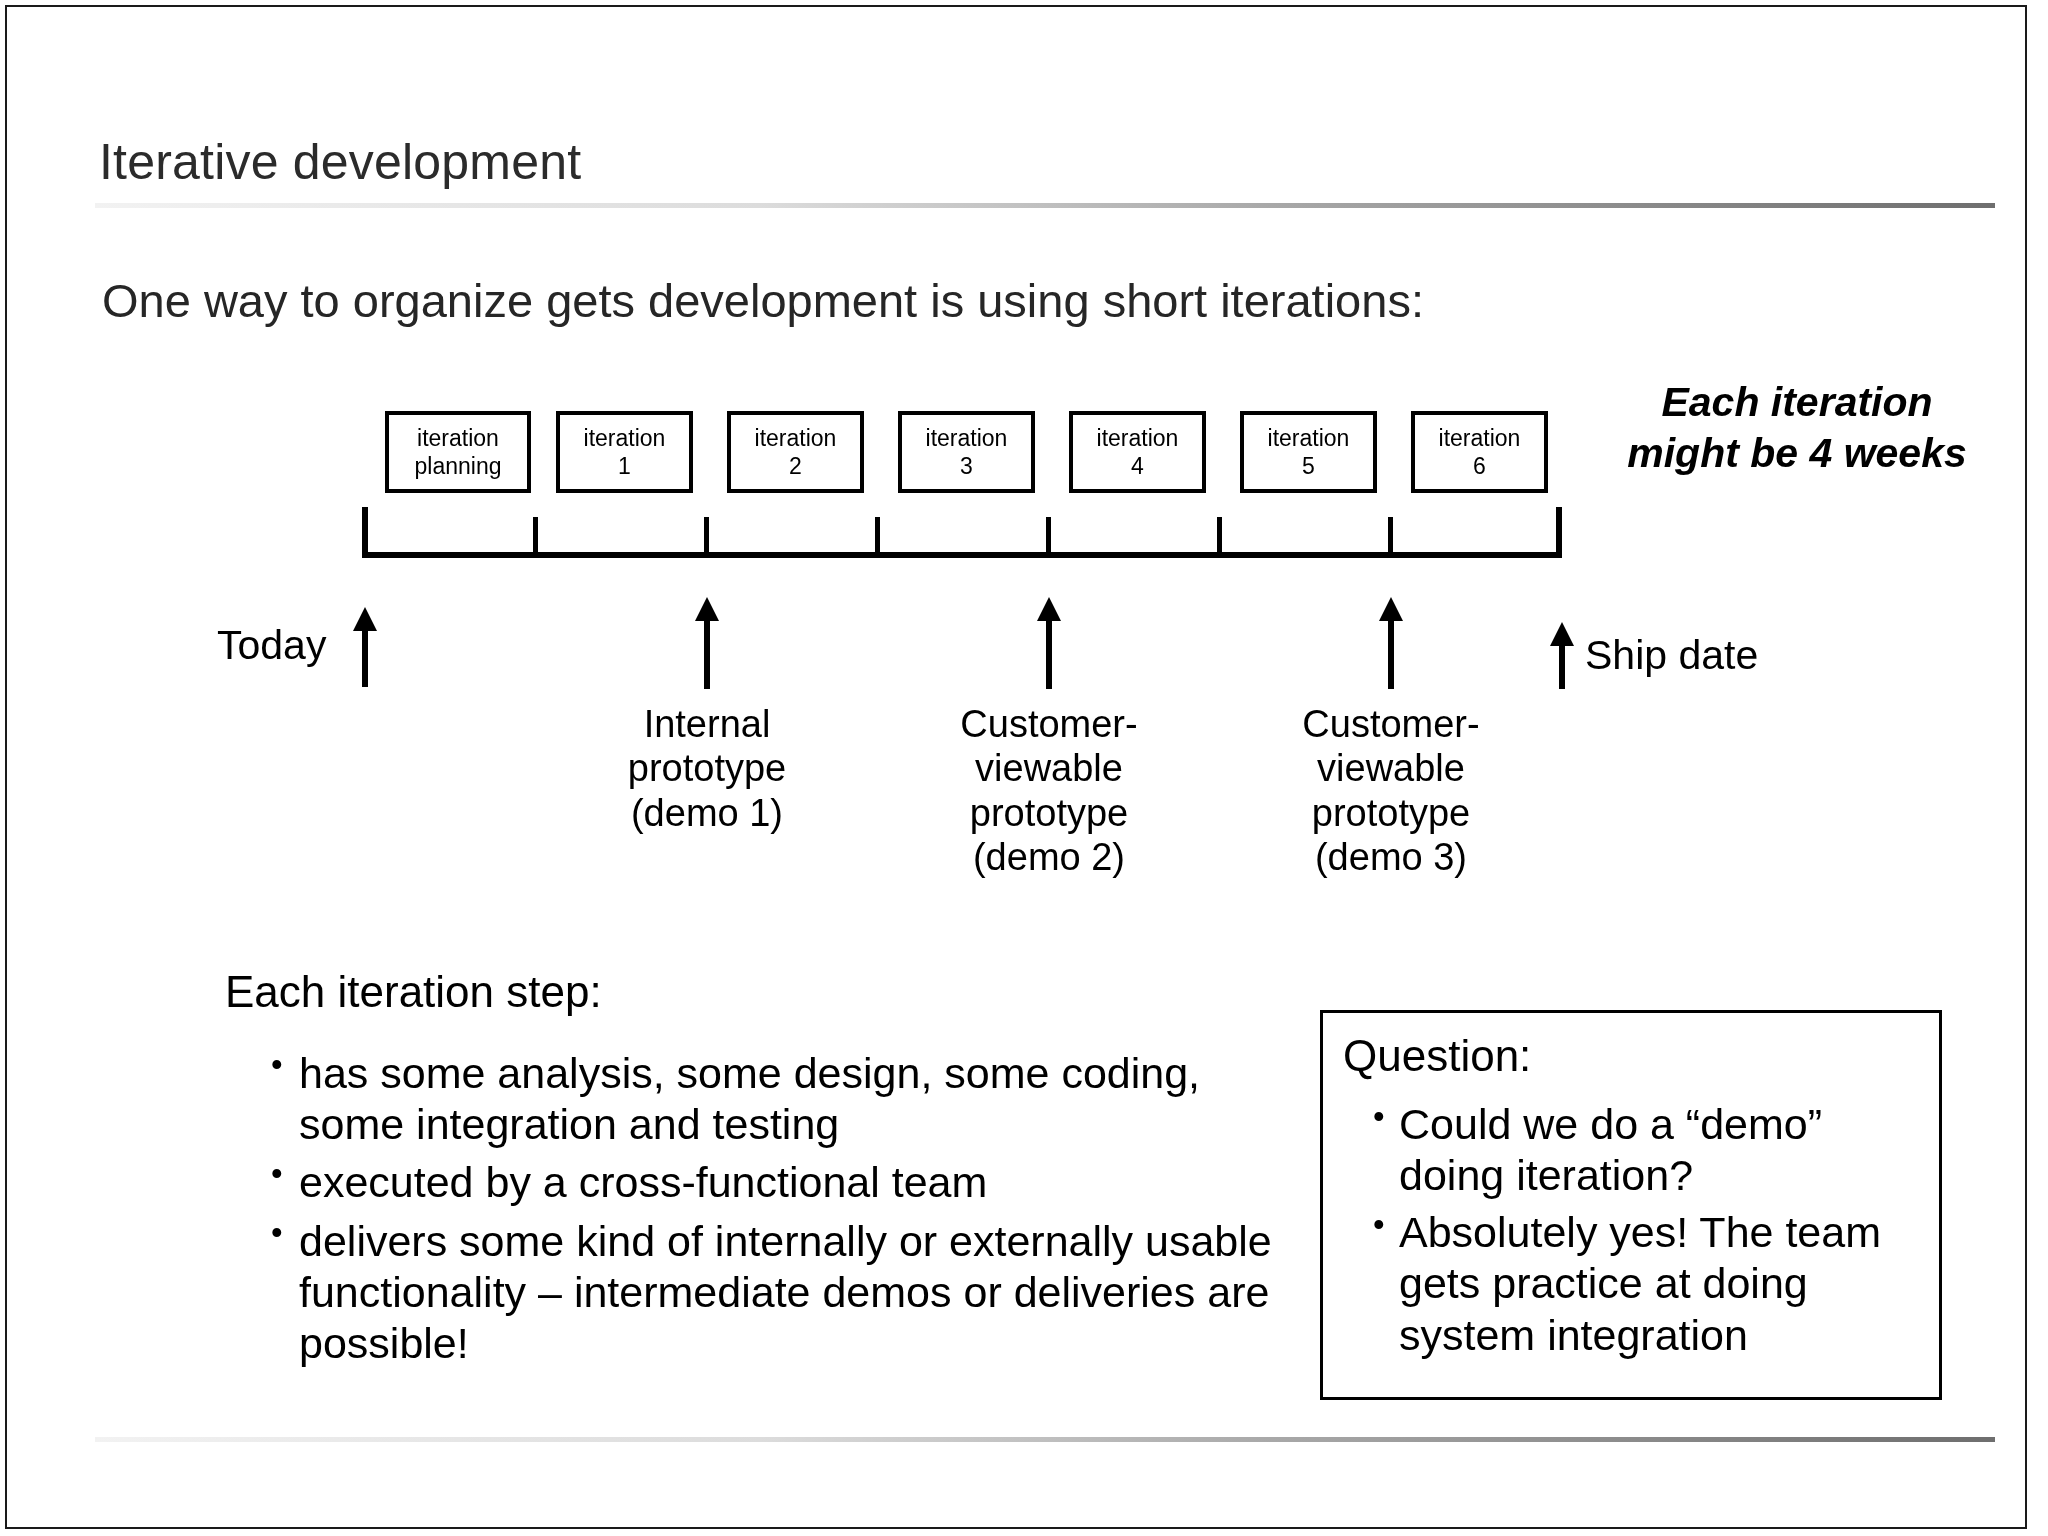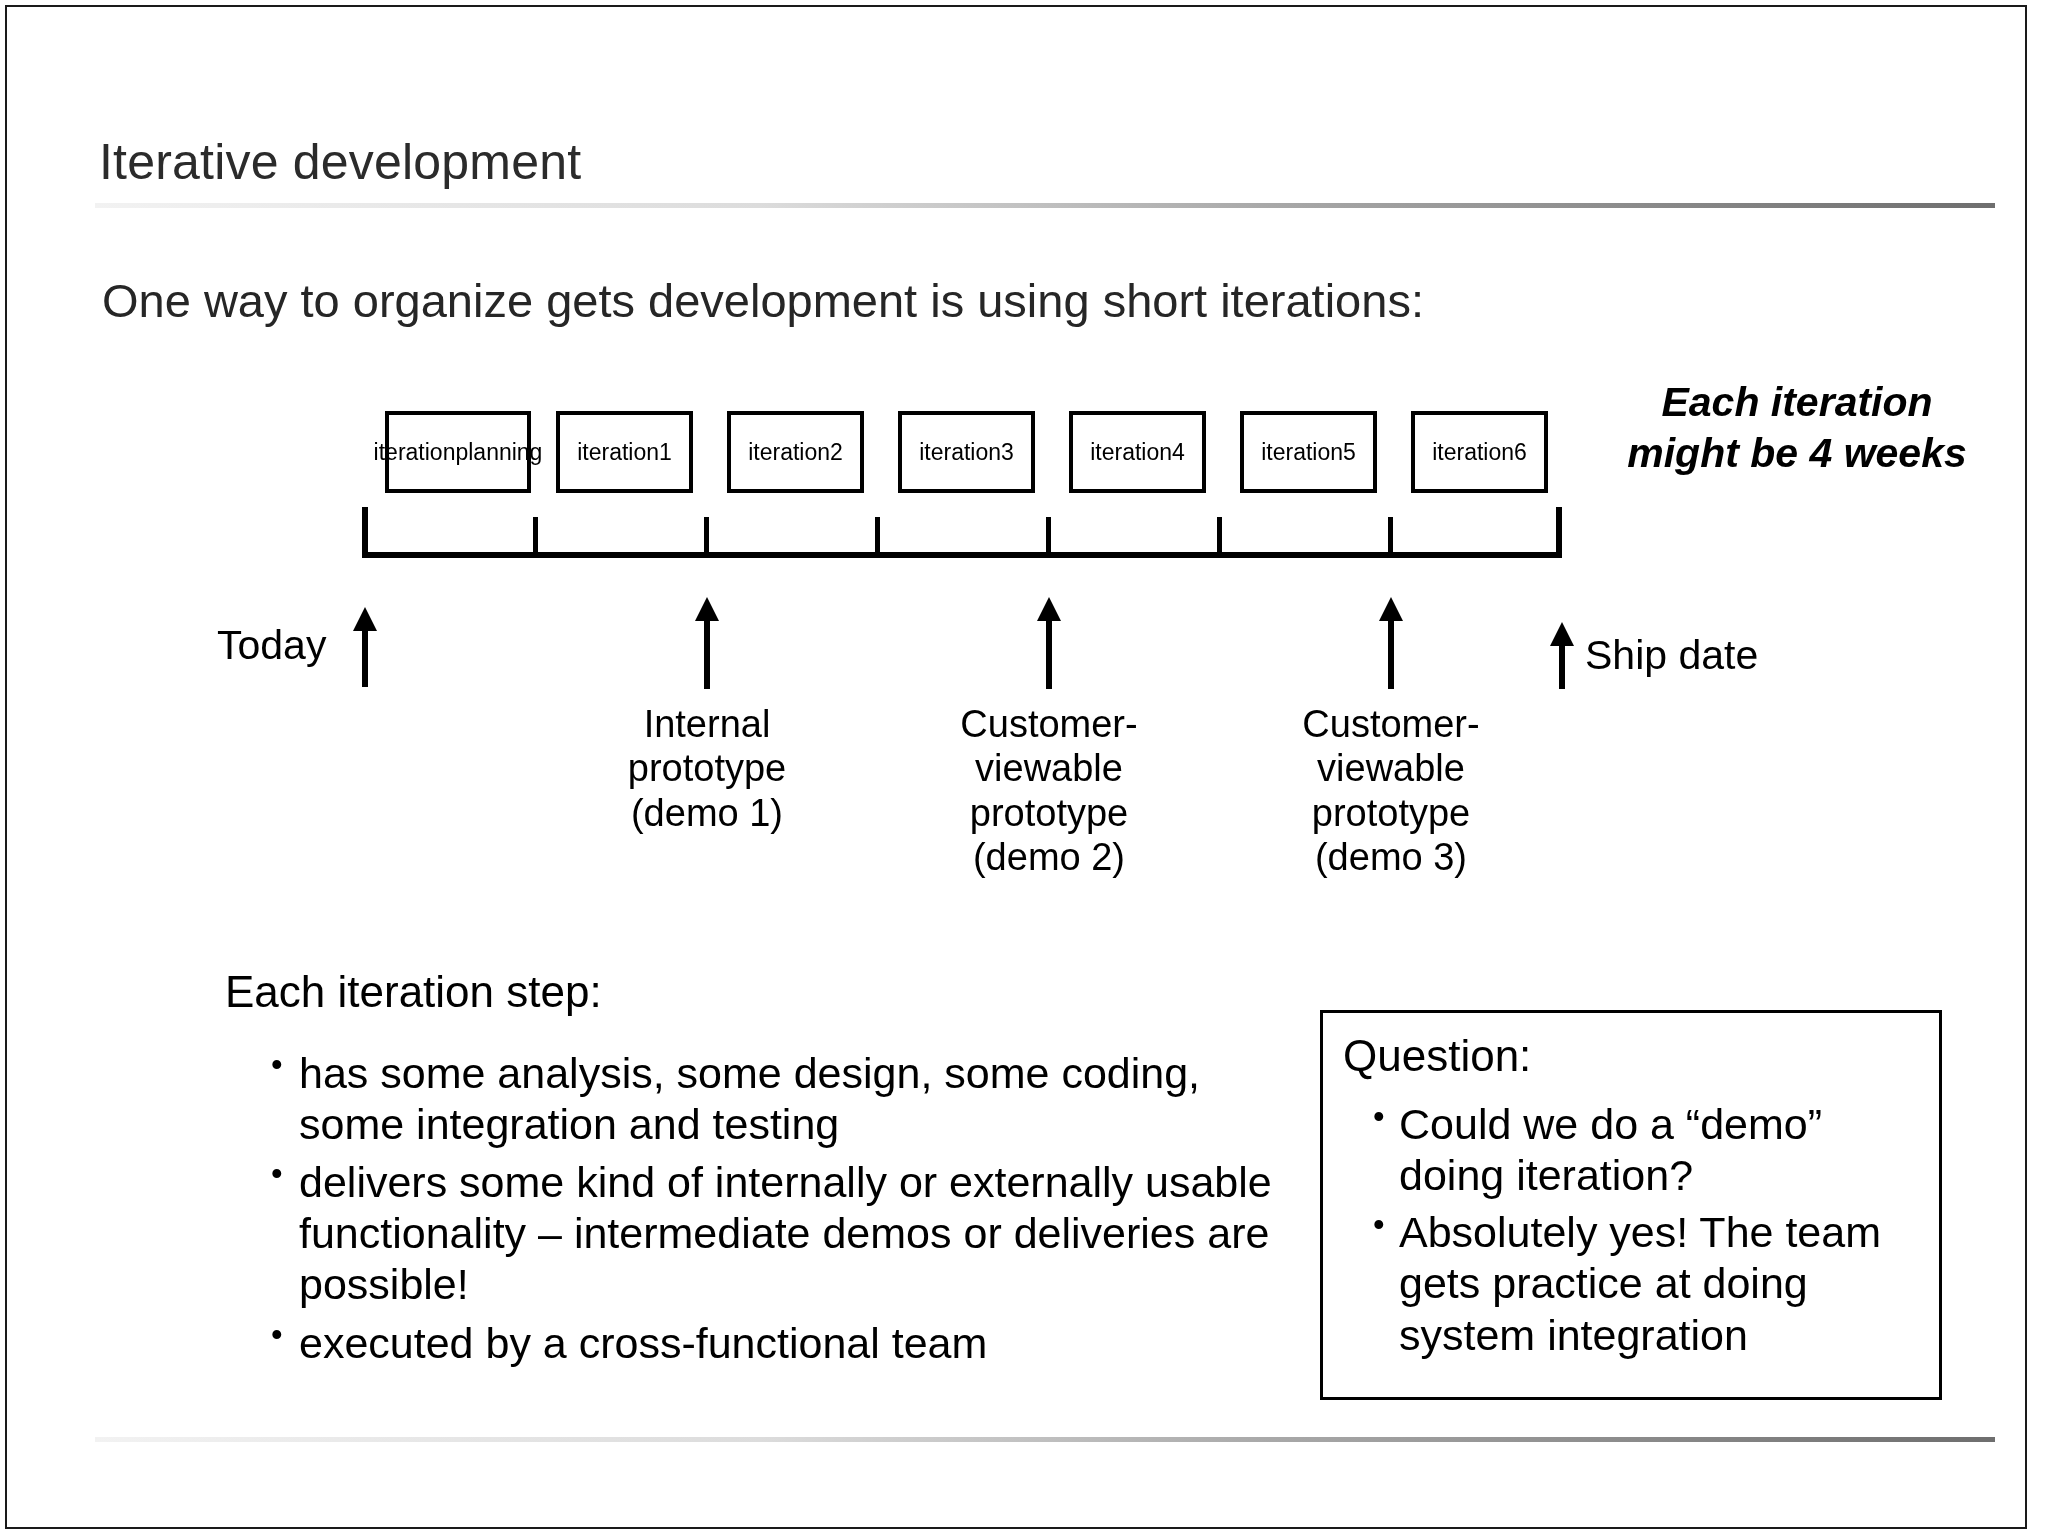--- a/index.html
+++ b/index.html
@@ -32,21 +32,21 @@
   .subtitle {
     position:absolute; left:95px; top:266px;
     font-size:47px; color:#262626; white-space:nowrap;
     font-stretch:condensed;
   }
   
   .timeline { position:absolute; left:0; top:0; width:2036px; height:1520px; }
   .it-box {
     position:absolute; box-sizing:border-box;
     border:4px solid #000; background:#fff;
-    display:flex; flex-direction:row;
+    display:flex; flex-direction:column;
     align-items:center; justify-content:center;
     font-size:23px; line-height:1.22; color:#000;
     text-align:center;
   }
   .it-box span { display:block; }
   .axis-bar {
     position:absolute; background:#000;
   }
   
   .arrow { position:absolute; }
@@ -209,22 +209,22 @@
       <div>Customer-</div>
       <div>viewable</div>
       <div>prototype</div>
       <div>(demo 3)</div>
     </div>
   </div>
 
   <div class="steps-head">Each iteration step:</div>
   <ul class="steps-list">
     <li>has some analysis, some design, some coding, some integration and testing</li>
+    <li>executed by a cross-functional team</li>
     <li>delivers some kind of internally or externally usable functionality – intermediate demos or deliveries are possible!</li>
-    <li>executed by a cross-functional team</li>
   </ul>
 
   <div class="qbox">
     <div class="qhead">Question:</div>
     <ul class="qlist">
       <li>Could we do a “demo” doing iteration?</li>
       <li>Absolutely yes!  The team gets practice at doing system integration</li>
     </ul>
   </div>
 

